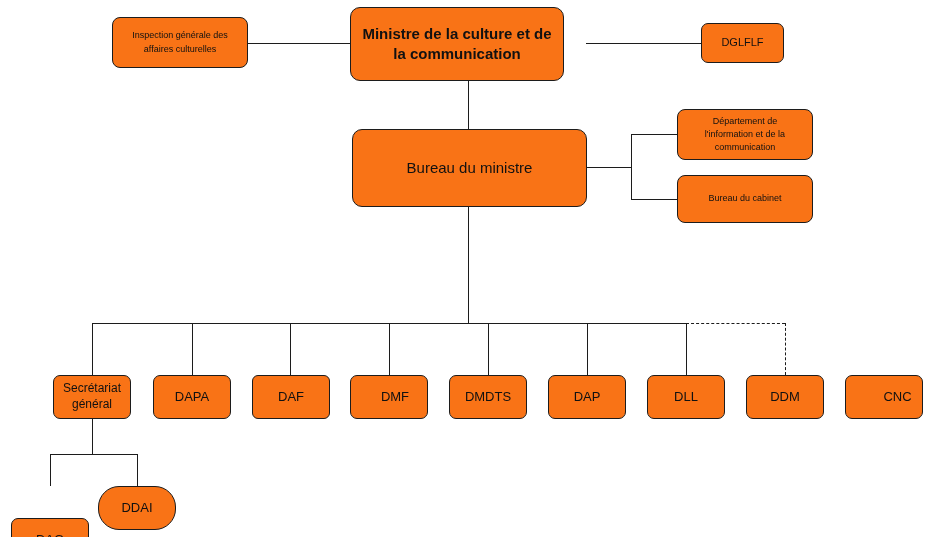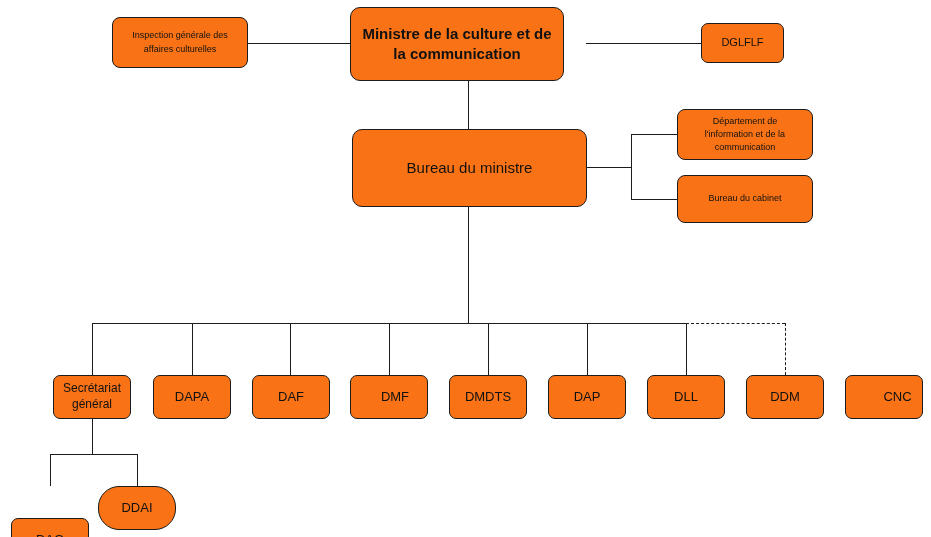--- a/index.html
+++ b/index.html
@@ -47,21 +47,21 @@
   
   #n-inspection { left: 112px; top: 17px;  width: 136px; height: 51px; font-size: 9px; }
   #n-ministre   { left: 350px; top: 7px;   width: 214px; height: 74px; font-size: 15px;
                   font-weight: bold; border-radius: 10px; border-width: 1.5px; line-height: 1.35; }
   #n-dglflf     { left: 701px; top: 23px;  width: 83px;  height: 40px; font-size: 11px; border-radius: 7px; }
   #n-cabinet    { left: 352px; top: 129px; width: 235px; height: 78px; font-size: 15px; border-radius: 10px; }
   #n-dept-info  { left: 677px; top: 109px; width: 136px; height: 51px; font-size: 9px; }
   #n-bureau     { left: 677px; top: 175px; width: 136px; height: 48px; font-size: 9px; }
   #n-secretariat{ left: 53px;  top: 375px; font-size: 12px; line-height: 1.3; }
   #n-dapa  { left: 153px; top: 375px; }
-  #n-daf   { left: 252px; top: 375px; }
+  #n-daf   { left: 252px; top: 375px; border-radius: 6px; }
   #n-dmf   { left: 350px; top: 375px; padding-left: 12px; }
   #n-dmdts { left: 449px; top: 375px; }
   #n-dap   { left: 548px; top: 375px; }
   #n-dll   { left: 647px; top: 375px; }
   #n-ddm   { left: 746px; top: 375px; }
   #n-cnc   { left: 845px; top: 375px; padding-left: 27px; }
   #n-dag   { left: 11px;  top: 486px; margin-top: 32px; }
   #n-ddai  { left: 98px;  top: 486px; border-radius: 21px; }
 
   

